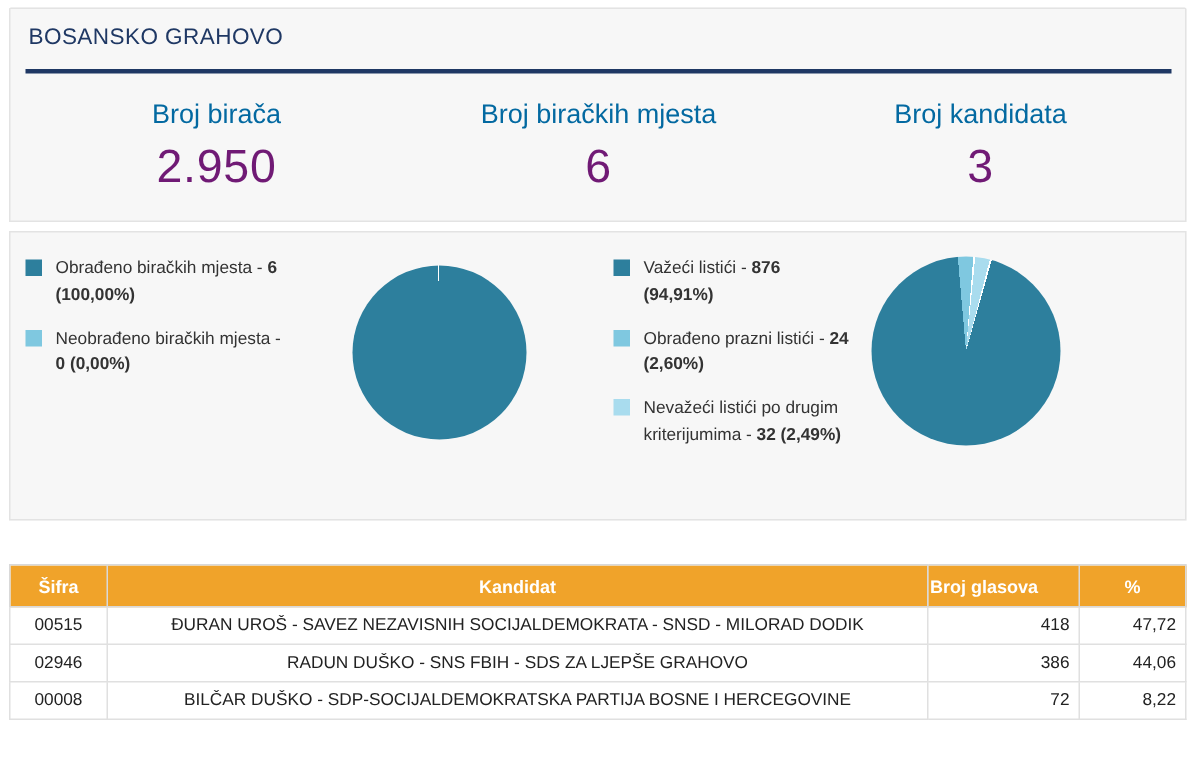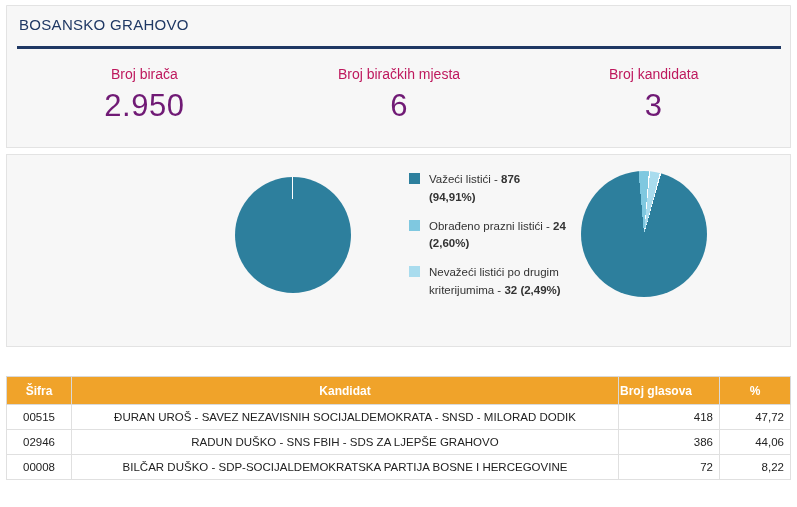--- a/index.html
+++ b/index.html
@@ -52,22 +52,22 @@
     top: 50px;
     width: 764px;
     height: 88px;
     display: flex;
   }
   .stat {
     flex: 1;
     text-align: center;
   }
   .stat-label {
-    font-size: 14px;
-    color: #be185d;
+    font-size: 18px;
+    color: #0369a1;
     margin-top: 10px;
   }
   .stat-value {
     font-size: 31px;
     color: #701a75;
     margin-top: 6px;
     letter-spacing: 0.5px;
   }
 
   
@@ -182,20 +182,30 @@
       <div class="stat">
         <div class="stat-label">Broj kandidata</div>
         <div class="stat-value">3</div>
       </div>
     </div>
   </div>
 
   <div class="panel charts-panel">
 
     <div class="chart-block chart-left">
+      <div class="legend legend-left">
+        <div class="legend-item">
+          <span class="legend-swatch" style="background:#2d7f9d"></span>
+          <span class="legend-text"><span>Obrađeno biračkih mjesta - </span><b>6</b><br><b>(100,00%)</b></span>
+        </div>
+        <div class="legend-item">
+          <span class="legend-swatch" style="background:#7fc8e0"></span>
+          <span class="legend-text"><span>Neobrađeno biračkih mjesta - </span><br><b>0</b> <b>(0,00%)</b></span>
+        </div>
+      </div>
       <div class="pie pie-left" style="background: conic-gradient(from 0deg, #2d7f9d 0deg 359.2deg, #ffffff 359.2deg 360deg);"></div>
     </div>
 
     <div class="chart-block chart-right">
       <div class="legend legend-right">
         <div class="legend-item">
           <span class="legend-swatch" style="background:#2d7f9d"></span>
           <span class="legend-text"><span>Važeći listići - </span><b>876</b><br><b>(94,91%)</b></span>
         </div>
         <div class="legend-item">

